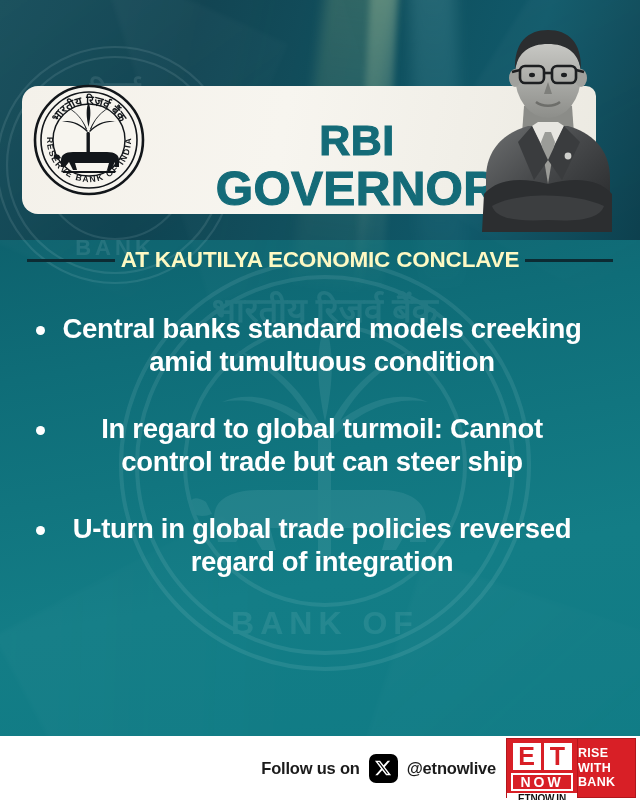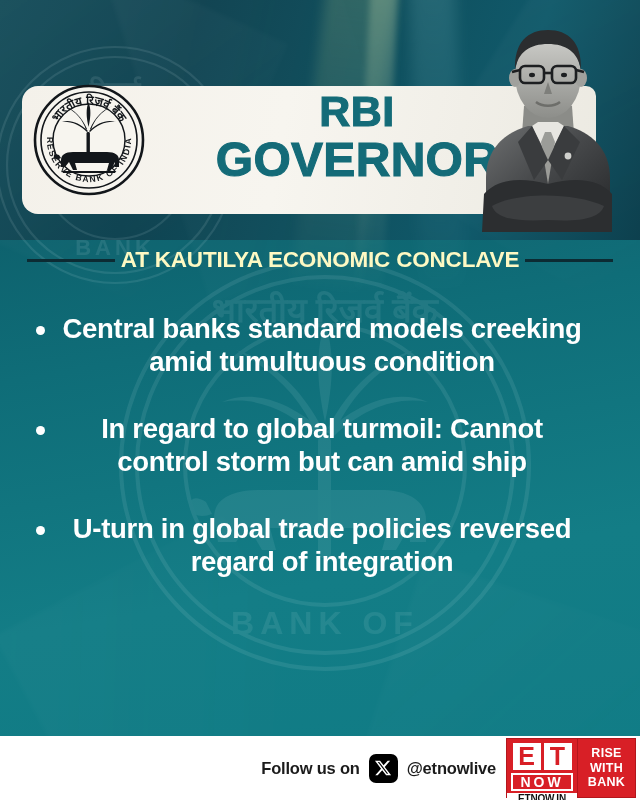--- a/index.html
+++ b/index.html
@@ -90,21 +90,21 @@
     border-radius: 16px 10px 10px 16px;
   }
   .banner-titles {
     position: absolute;
     left: 222px;
     top: 90px;
     width: 270px;
     height: 122px;
     display: flex;
     flex-direction: column;
-    justify-content: flex-start;
+    justify-content: flex-end;
     align-items: center;
     line-height: .98;
     z-index: 4;
   }
   .t-rbi {
     font-family: "Liberation Sans", sans-serif;
     font-weight: 700;
     font-size: 43px;
     letter-spacing: .5px;
     color: #146b78;
@@ -314,21 +314,21 @@
     letter-spacing: -0.2px;
   }
   .etnow-right {
     width: 58px;
     background: #d81f26;
     border: 1.5px solid #b3161c;
     border-left: none;
     box-sizing: border-box;
     display: flex;
     flex-direction: column;
-    align-items: center;
+    align-items: flex-start;
     justify-content: center;
     padding: 3px 0;
   }
   .rwi {
     color: #ffffff;
     font-family: "Liberation Sans", sans-serif;
     font-weight: 700;
     font-size: 12.5px;
     line-height: 14.5px;
     letter-spacing: .3px;
@@ -501,21 +501,21 @@
     <div class="rule right"></div>
   </div>
 
   <div class="bullets">
     <div class="bullet">
       <div class="dot"></div>
       <div class="btext">Central banks standard models creeking amid tumultuous condition</div>
     </div>
     <div class="bullet">
       <div class="dot"></div>
-      <div class="btext">In regard to global turmoil: Cannot control storm but can amid ship</div>
+      <div class="btext">In regard to global turmoil: Cannot control trade but can steer ship</div>
     </div>
     <div class="bullet">
       <div class="dot"></div>
       <div class="btext">U-turn in global trade policies reversed regard of integration</div>
     </div>
   </div>
 
   <div class="footer">
     <div class="footer-inner">
       <span class="follow-text">Follow us on</span>

